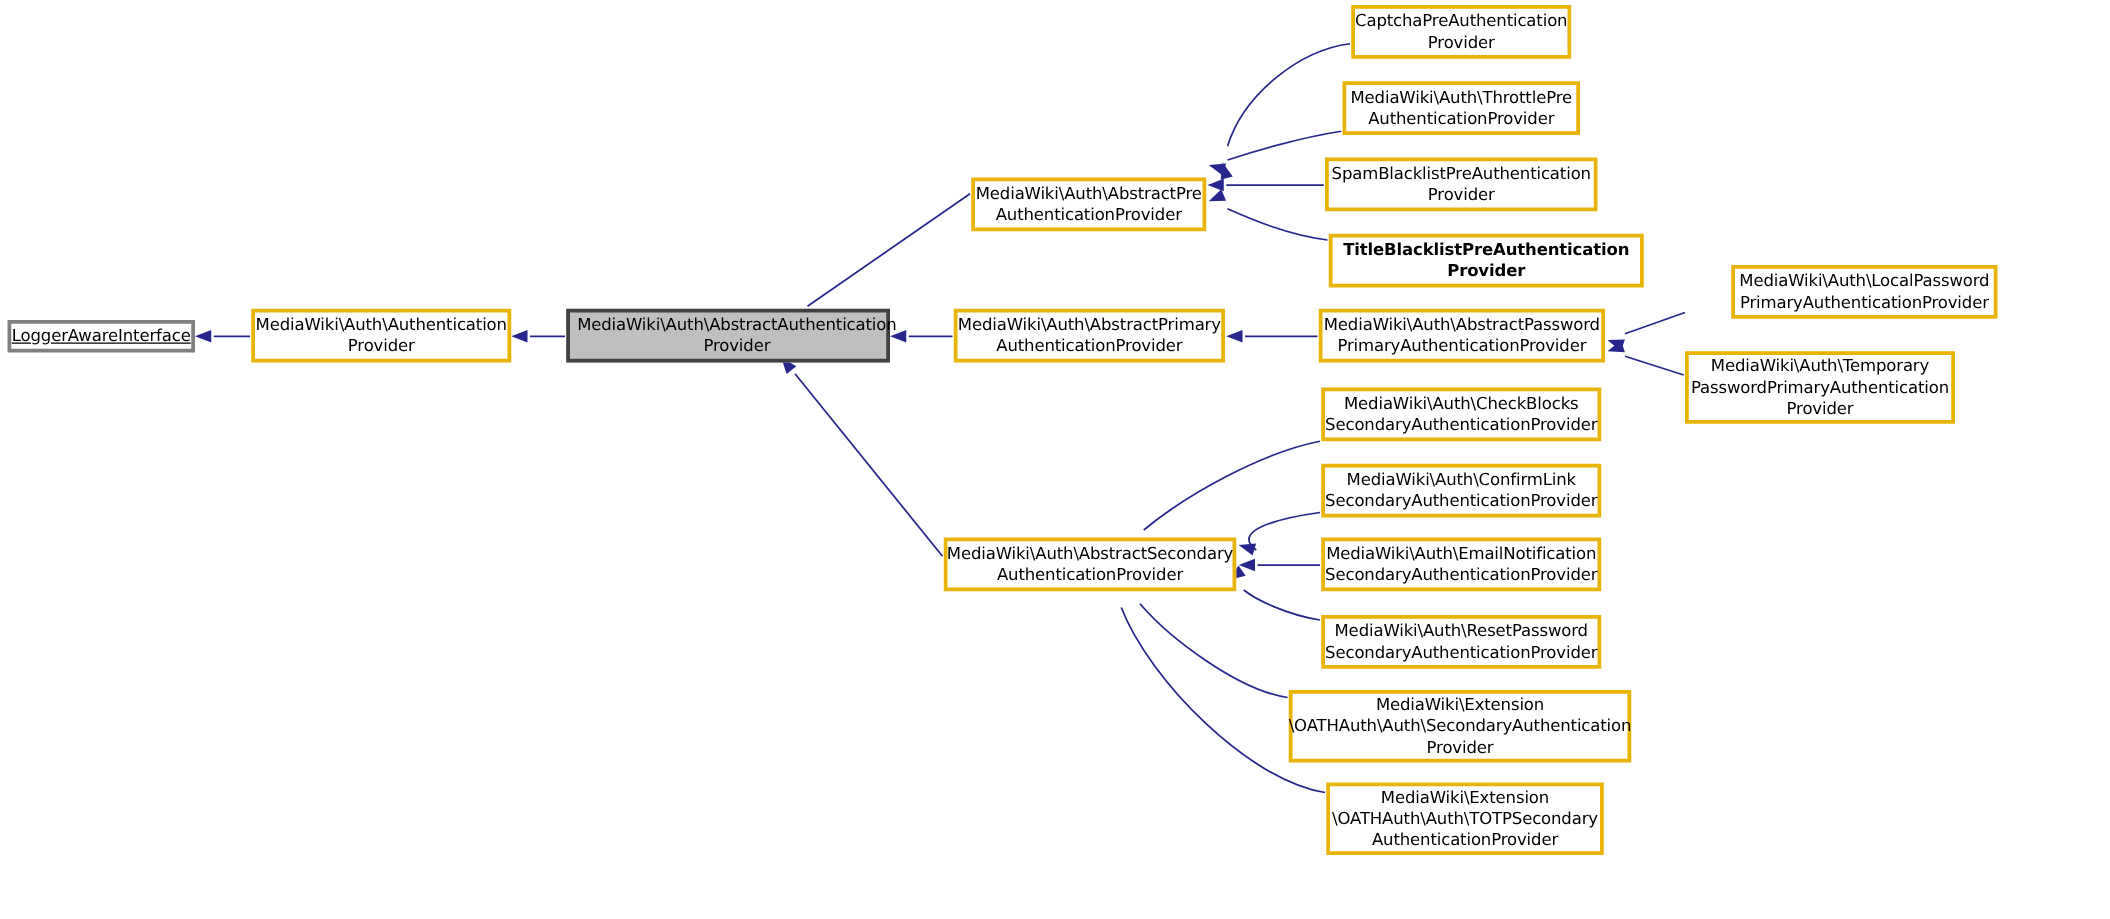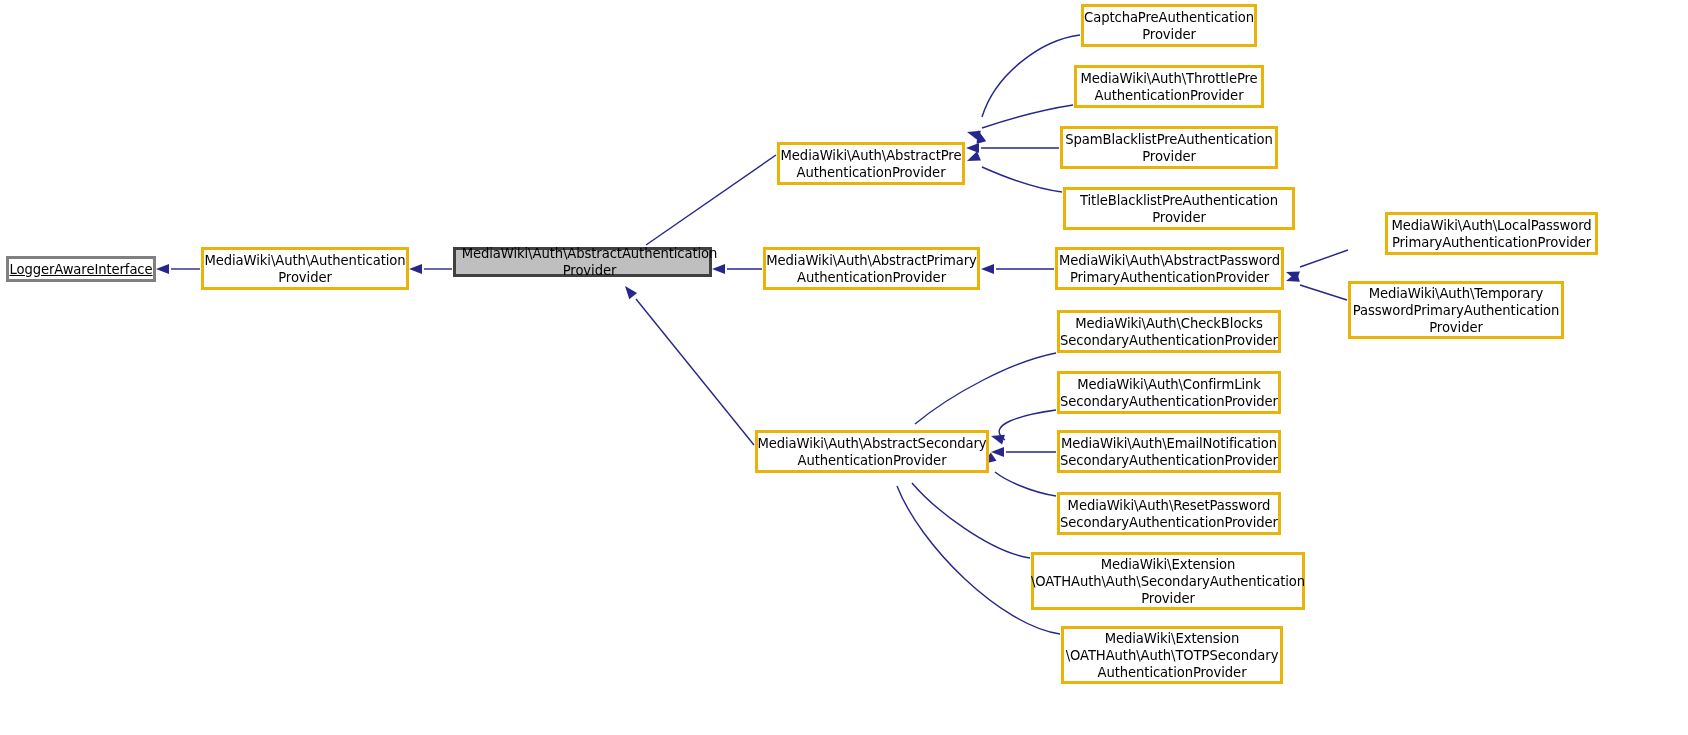--- a/index.html
+++ b/index.html
@@ -85,35 +85,35 @@
       <path d="M 1056 496 C 1030 492 1005 480 995 472" fill="none" stroke="#26268c" stroke-width="1.4"></path>
       <polygon points="0,0 13,5 13,-5" fill="#26268c" transform="translate(983,464) rotate(-35)"></polygon>
       <path d="M 1030 558 C 990 552 935 510 912 483" fill="none" stroke="#26268c" stroke-width="1.4"></path>
       <polygon points="0,0 13,5 13,-5" fill="#26268c" transform="translate(903,472) rotate(-40)"></polygon>
       <path d="M 1060 634 C 1000 625 920 545 897 486" fill="none" stroke="#26268c" stroke-width="1.4"></path>
       <polygon points="0,0 13,5 13,-5" fill="#26268c" transform="translate(893,472) rotate(-75)"></polygon>
     </svg>
 <div class="node iface" style="left: 6px; top: 256px; width: 150px; height: 26px;">LoggerAwareInterface</div>
     <div class="node" style="left: 201px; top: 247px; width: 208px; height: 43px;">MediaWiki\Auth\Authentication
 Provider</div>
-    <div class="node current" style="left: 453px; top: 247px; width: 259px; height: 30px; padding-left: 14px;">MediaWiki\Auth\AbstractAuthentication
+    <div class="node current" style="left: 453px; top: 247px; width: 259px; height: 43px; padding-left: 14px;">MediaWiki\Auth\AbstractAuthentication
 Provider</div>
     <div class="node" style="left: 777px; top: 126px; width: 188px; height: 43px; margin-top: 16px;">MediaWiki\Auth\AbstractPre
 AuthenticationProvider</div>
     <div class="node" style="left: 763px; top: 247px; width: 217px; height: 43px;">MediaWiki\Auth\AbstractPrimary
 AuthenticationProvider</div>
     <div class="node" style="left: 755px; top: 430px; width: 234px; height: 43px;">MediaWiki\Auth\AbstractSecondary
 AuthenticationProvider</div>
     <div class="node" style="left: 1081px; top: 4px; width: 176px; height: 43px;">CaptchaPreAuthentication
 Provider</div>
     <div class="node" style="left: 1074px; top: 65px; width: 190px; height: 43px;">MediaWiki\Auth\ThrottlePre
 AuthenticationProvider</div>
     <div class="node" style="left: 1060px; top: 126px; width: 218px; height: 43px;">SpamBlacklistPreAuthentication
 Provider</div>
-    <div class="node" style="left: 1063px; top: 187px; width: 232px; height: 43px;">TitleBlacklistPreAuthentication
+    <div class="node" style="left: 1063px; top: 187px; width: 252px; height: 43px; font-weight: bold;">TitleBlacklistPreAuthentication
 Provider</div>
     <div class="node" style="left: 1055px; top: 247px; width: 229px; height: 43px;">MediaWiki\Auth\AbstractPassword
 PrimaryAuthenticationProvider</div>
     <div class="node" style="left: 1349px; top: 212px; width: 213px; height: 43px; margin-left: 36px;">MediaWiki\Auth\LocalPassword
 PrimaryAuthenticationProvider</div>
     <div class="node" style="left: 1348px; top: 281px; width: 216px; height: 58px;">MediaWiki\Auth\Temporary
 PasswordPrimaryAuthentication
 Provider</div>
     <div class="node" style="left: 1057px; top: 310px; width: 224px; height: 43px;">MediaWiki\Auth\CheckBlocks
 SecondaryAuthenticationProvider</div>

